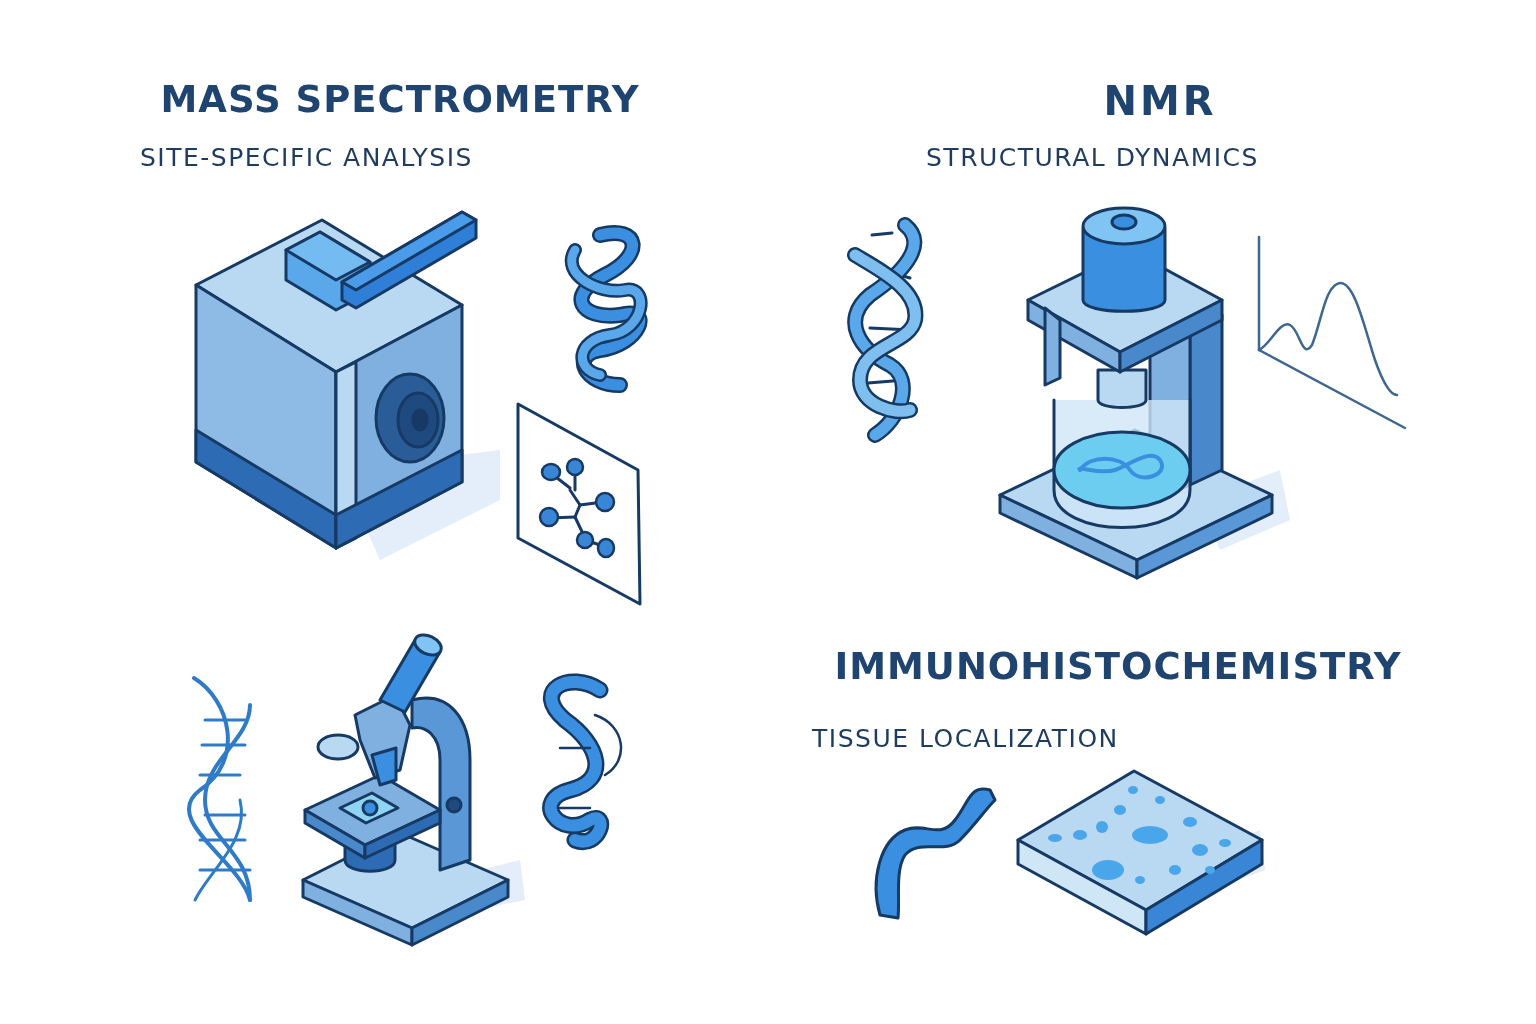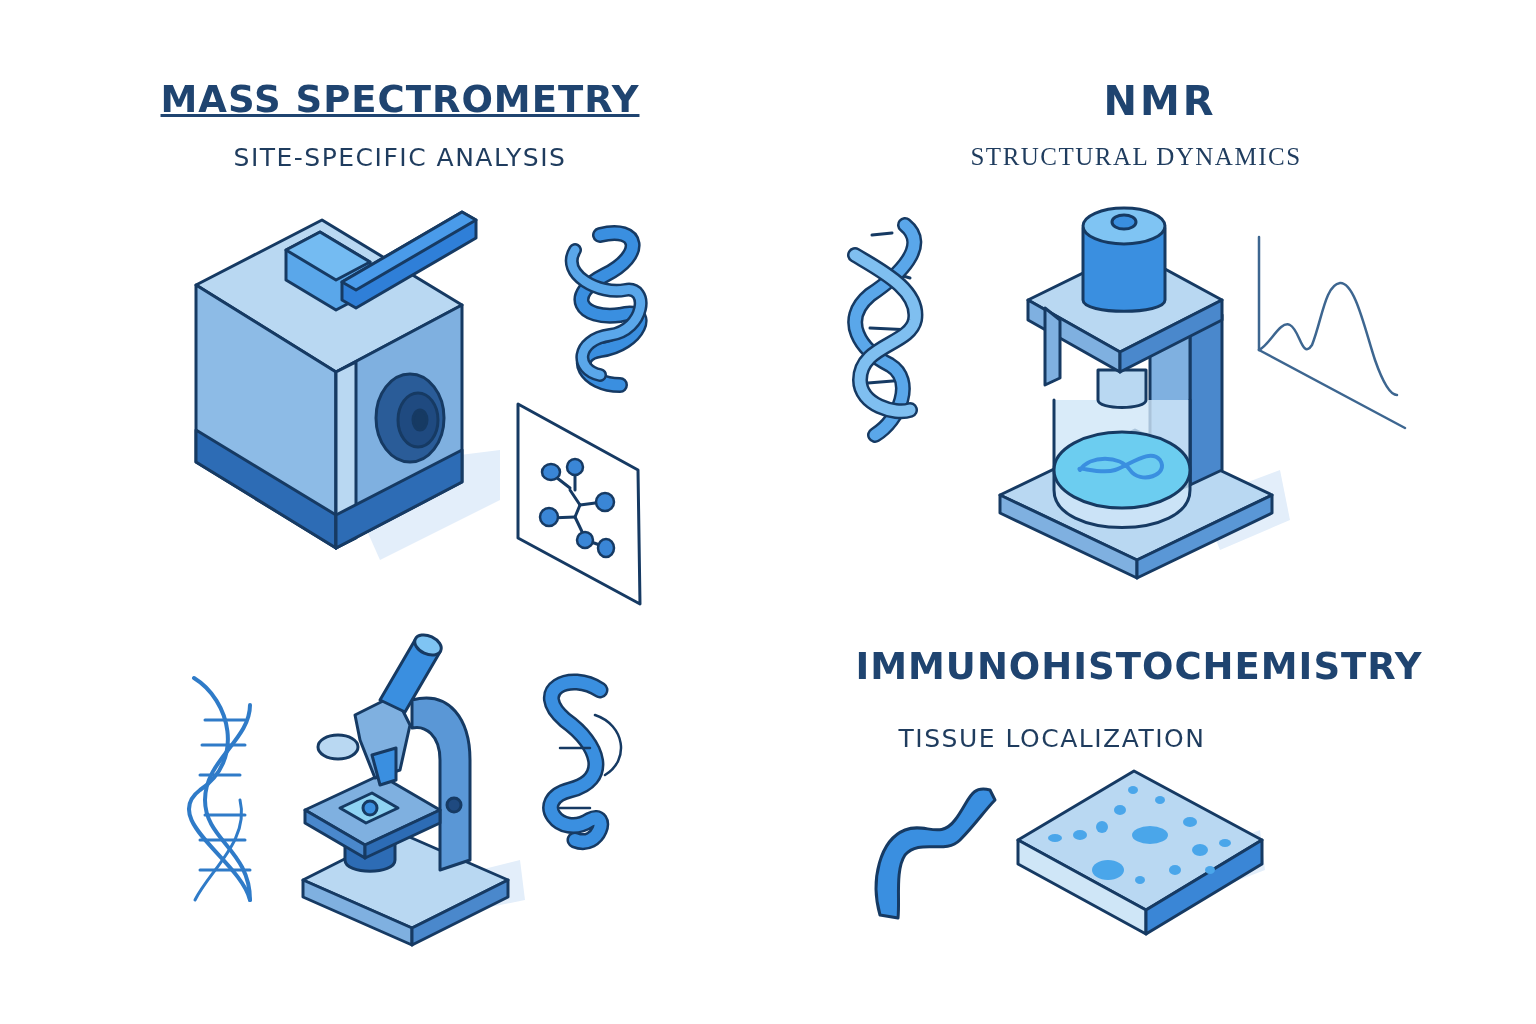--- a/index.html
+++ b/index.html
@@ -1,24 +1,24 @@
 <!DOCTYPE html>
 <html><head>
 <meta charset="utf-8">
 <style>
   html, body { margin:0; padding:0; background:#ffffff; }
   body { width:1536px; height:1024px; position:relative; overflow:hidden;
          font-family:"DejaVu Sans", "Liberation Sans", sans-serif; }
   .title { position:absolute; color:#1f4470; font-weight:bold; letter-spacing:1px; white-space:nowrap; text-align:center; }
-  .subtitle { position:absolute; color:#1f3c5e; letter-spacing:1.5px; white-space:nowrap; text-align:center; }
-  #ms-title { left:140px; top:78px; width:520px; font-size:37px;text-decoration:underline; }
+  .subtitle { position:absolute; color:#1f3c5e; letter-spacing:1.5px; white-space:nowrap; }
+  #ms-title { left:140px; top:78px; width:520px; font-size:37px; }
   #ms-sub { left:140px; top:143px; width:520px; font-size:25px; }
   #nmr-title { left:960px; top:78px; width:400px; font-size:40px; letter-spacing:3px; }
-  #nmr-sub { left:926px; top:143px; width:420px; font-size:25px;font-family:Liberation Serif, serif; }
-  #ihc-title { left:824px; top:645px; width:630px; font-size:37px;text-align:center; }
+  #nmr-sub { left:926px; top:143px; width:420px; font-size:25px; }
+  #ihc-title { left:803px; top:645px; width:630px; font-size:37px;text-align:center; }
   #ihc-sub { left:812px; top:724px; width:480px; font-size:25px; }
   svg.art { position:absolute; left:0; top:0; }
 </style>
 </head>
 <body>
 
 <div class="title" id="ms-title">MASS SPECTROMETRY</div>
 <div class="subtitle" id="ms-sub">SITE-SPECIFIC ANALYSIS</div>
 <div class="title" id="nmr-title">NMR</div>
 <div class="subtitle" id="nmr-sub">STRUCTURAL DYNAMICS</div>

